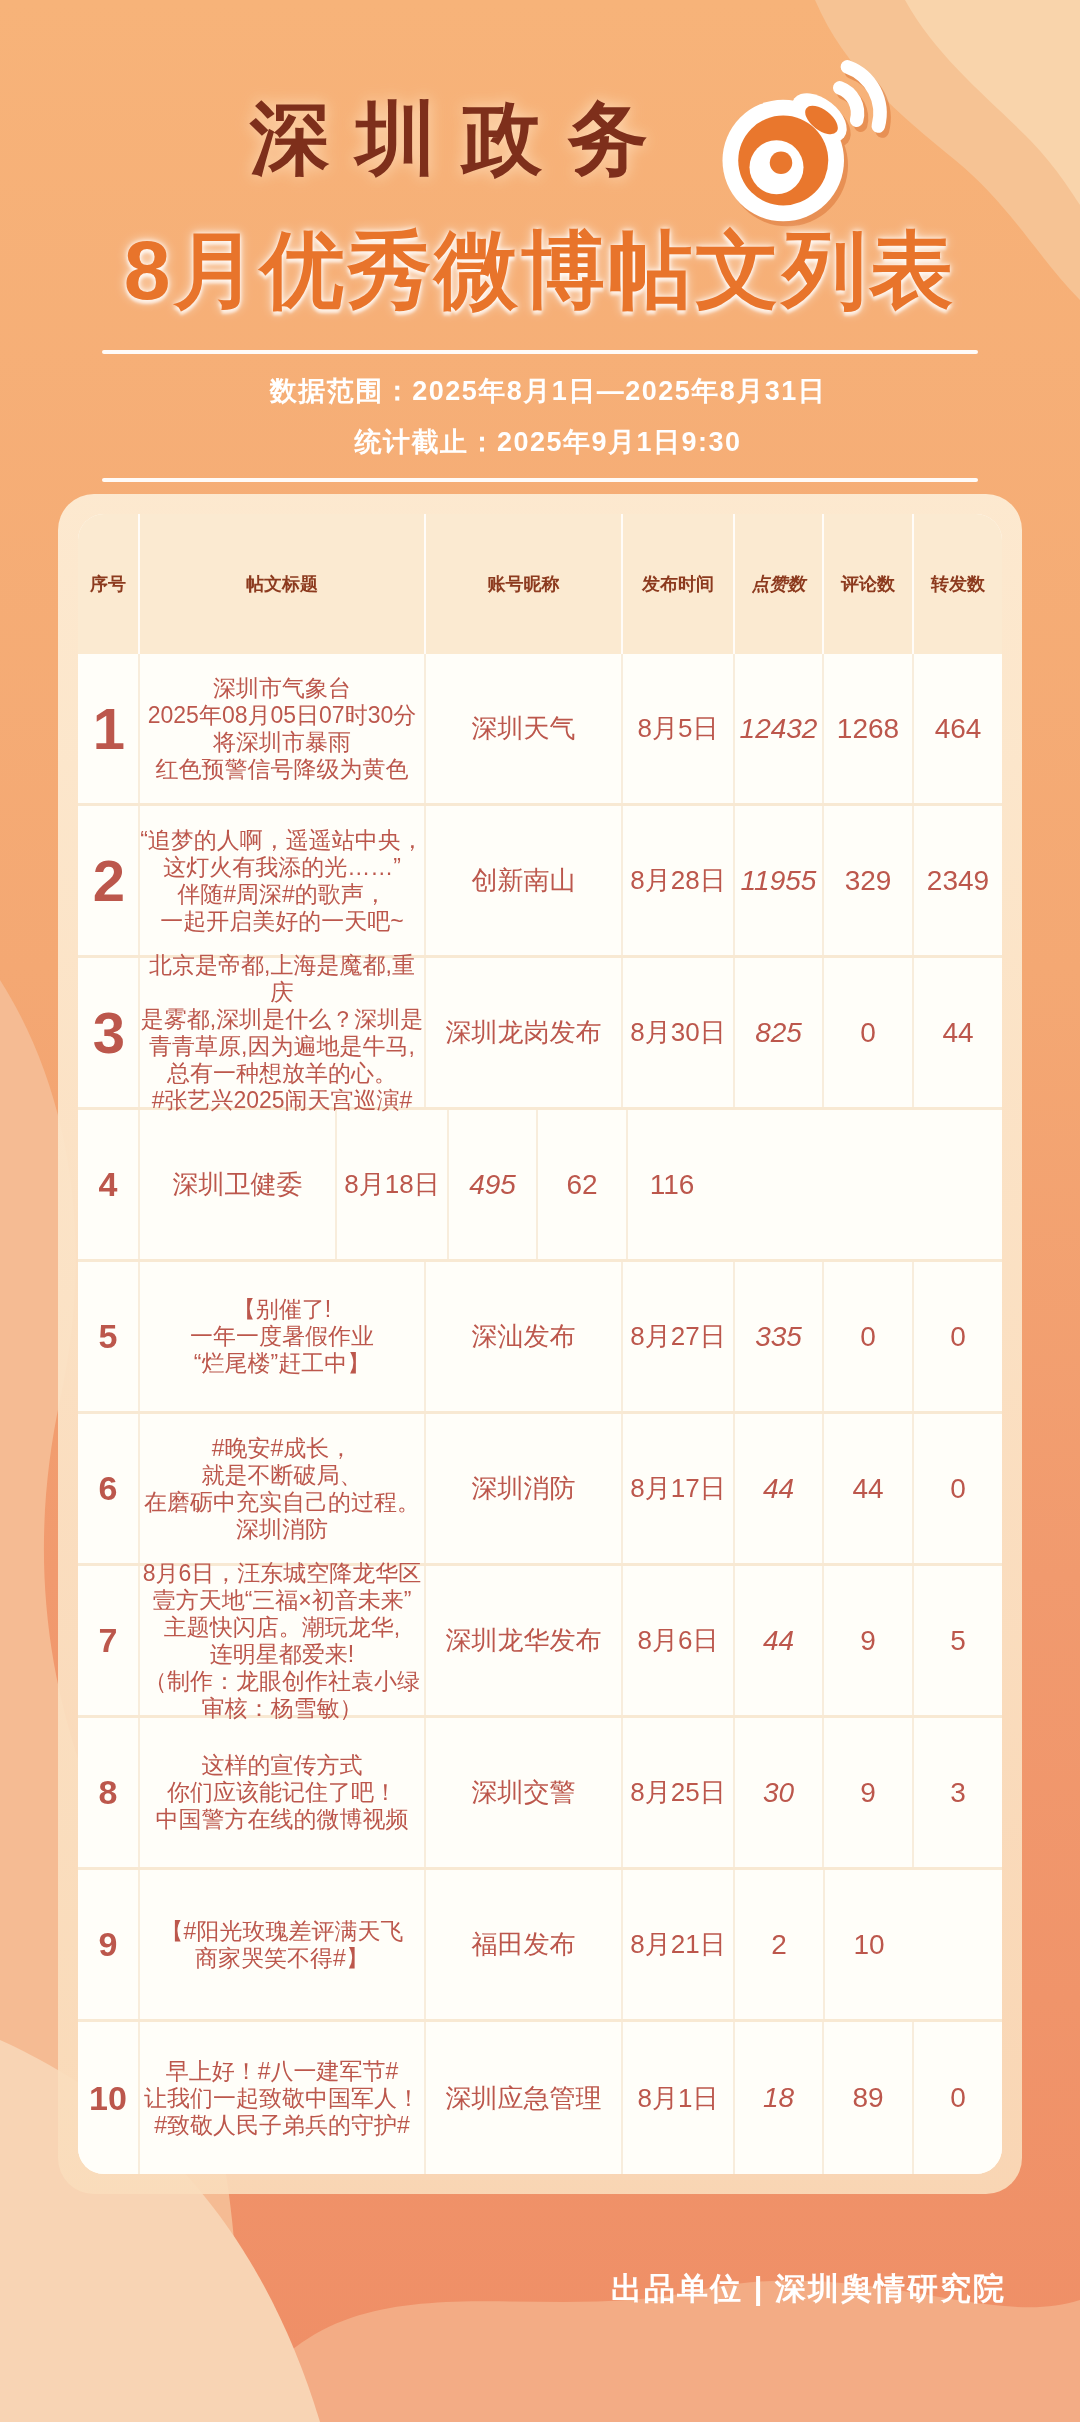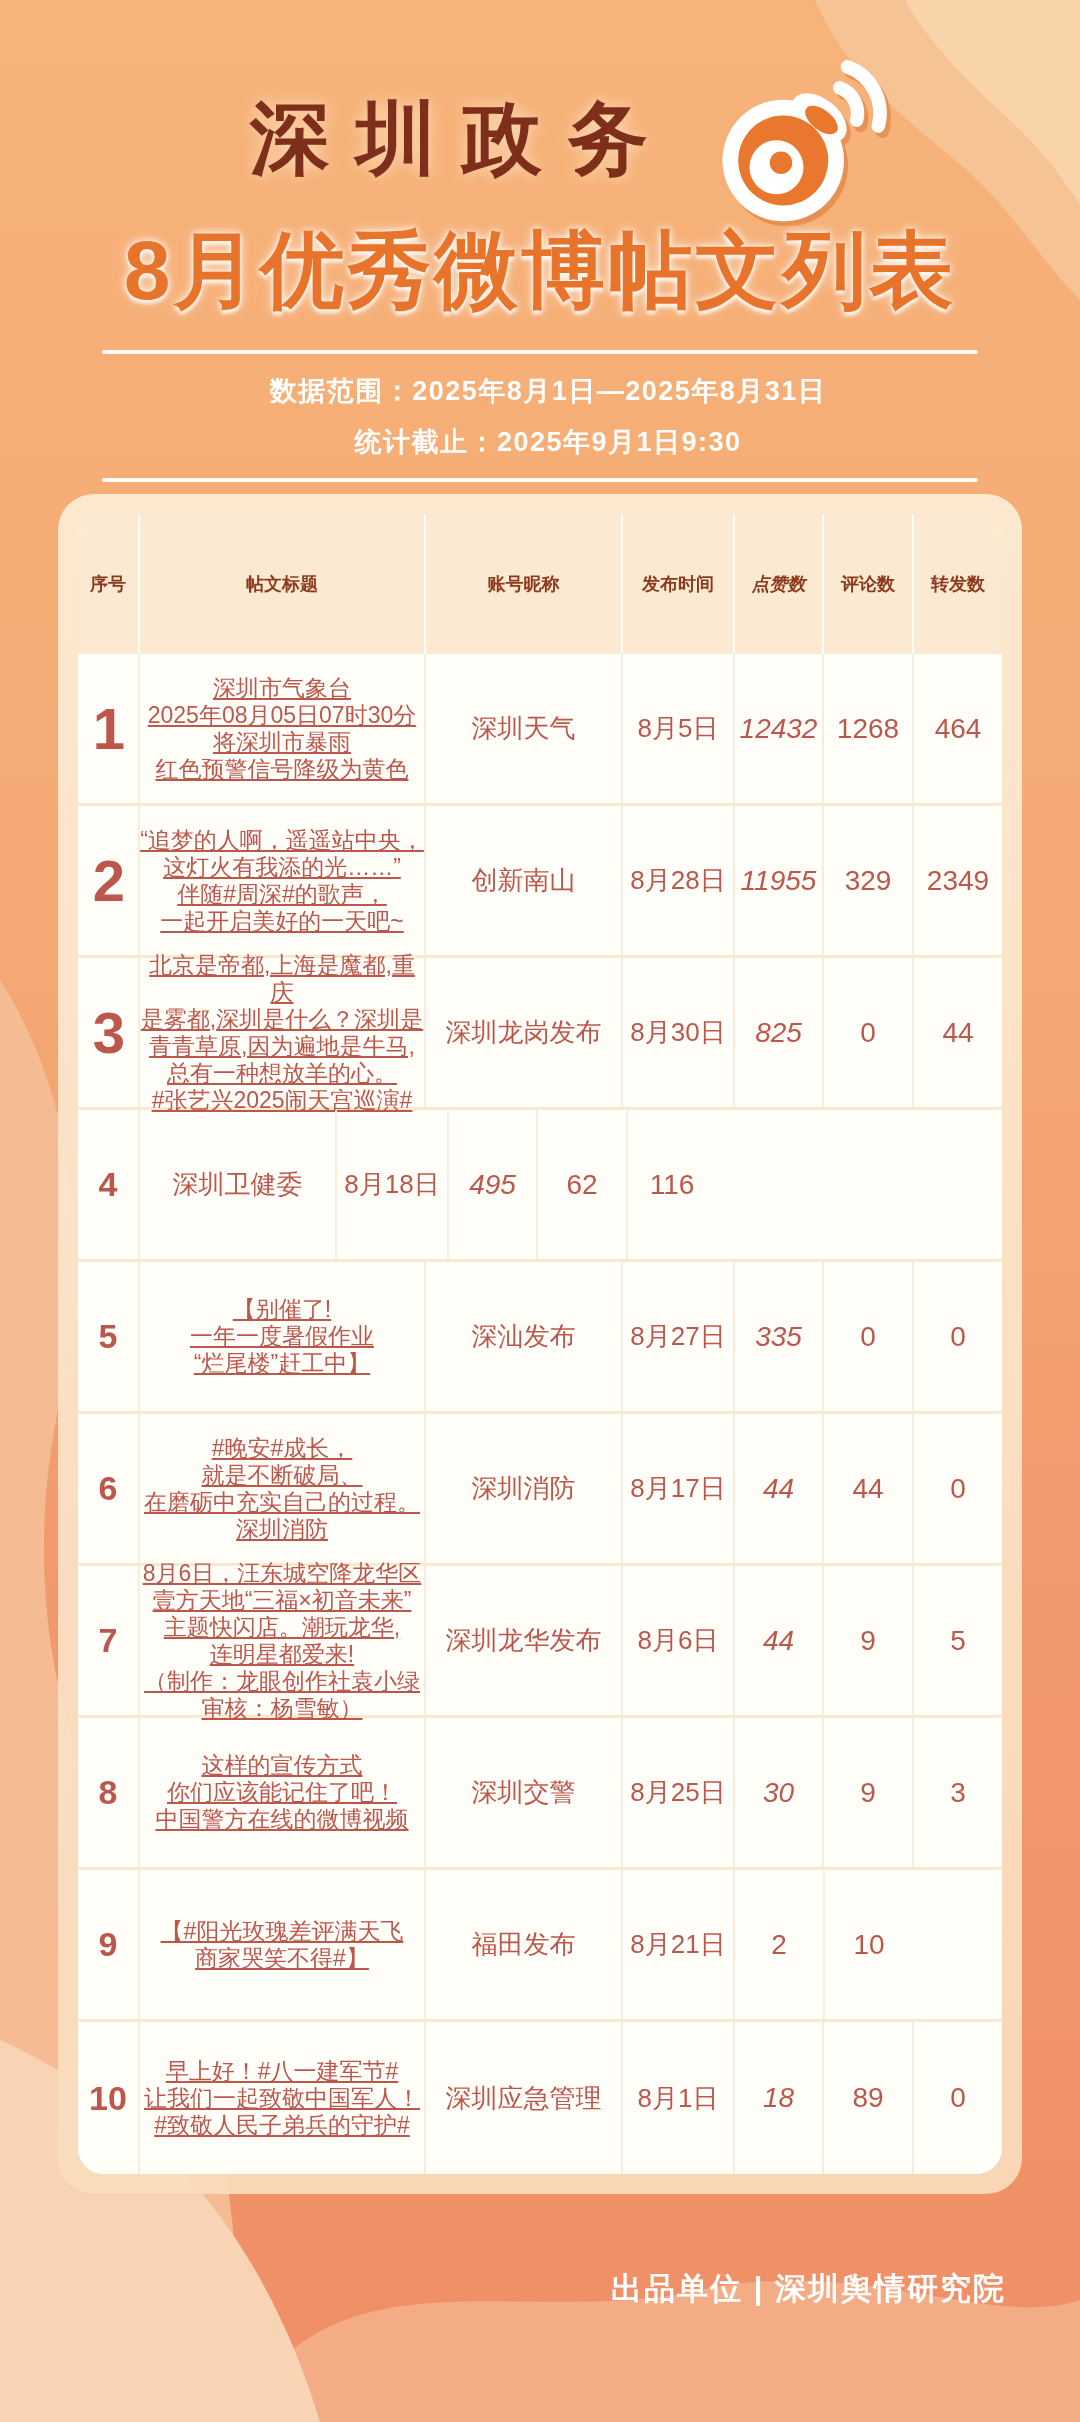--- a/index.html
+++ b/index.html
@@ -57,21 +57,21 @@
   .t-body-row .cell:last-child,.t-head .cell:last-child{border-right:none;}
   .c-rank{width:62px;}
   .c-title{width:286px;}
   .c-account{width:197px;}
   .c-date{width:112px;}
   .c-likes{width:89px;font-style:italic;}
   .c-comments{width:90px;}
   .c-reposts{width:88px;}
   .rank{font-size:34px;font-weight:bold;color:#9C3A28;}
   .rank-top{font-size:58px;font-weight:900;letter-spacing:-2px;}
-  .post-title{font-size:23px;line-height:27px;font-weight:500;white-space:pre-line;text-decoration:underline;}
+  .post-title{font-size:23px;line-height:27px;font-weight:500;white-space:pre-line;}
   .account{font-size:26px;}
   .pub-date{font-size:26px;}
   .num{font-size:28px;}
 
   
   .footer-credit{
     position:absolute;top:2268px;right:74px;color:#FFFFFF;font-weight:bold;
     font-size:31px;letter-spacing:2px;
   }
 </style>

